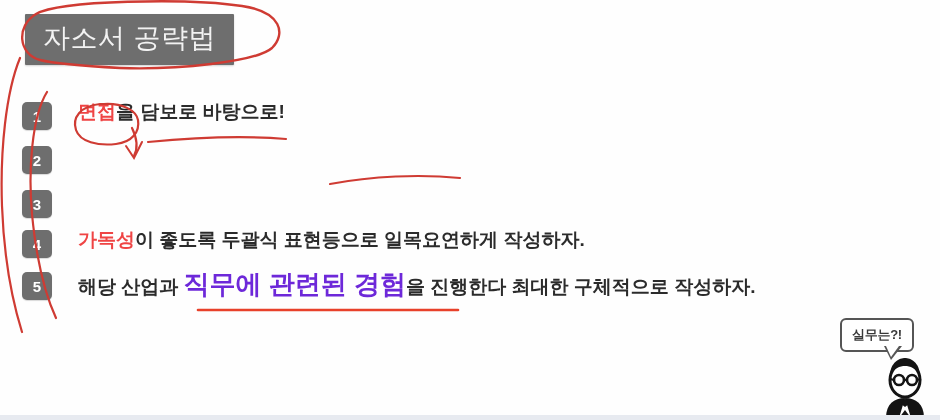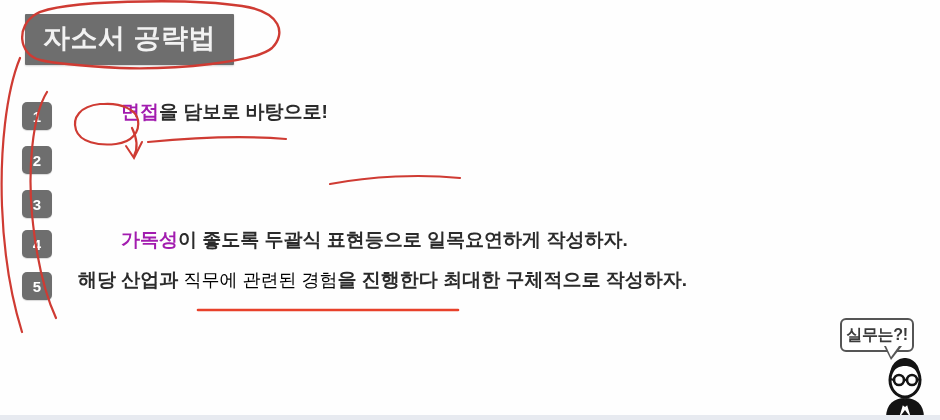--- a/index.html
+++ b/index.html
@@ -8,54 +8,54 @@
     font-family:"Liberation Sans","DejaVu Sans",sans-serif;
     overflow:hidden;position:relative;
   }
   #slide{position:absolute;inset:0;background:#fefefe;}
 
   
   #title-box{
     position:absolute;left:25px;top:14px;
     background:#6e6e6e;color:#f2f2f2;
     padding:6px 18px 9px 18px;
-    font-size:27px;font-weight:bold;letter-spacing:.5px;
+    font-size:27px;font-weight:normal;letter-spacing:.5px;
     border-radius:1px;white-space:nowrap;
     box-shadow:0 1px 2px rgba(0,0,0,.18);
   }
 
   
   #list{position:absolute;left:22px;top:100px;width:900px;}
   .row{display:flex;align-items:flex-start;margin-bottom:10px;position:relative;}
   .badge{
     width:30px;height:28px;flex:0 0 30px;
     background:#6e6e6e;color:#ffffff;border-radius:5px;
     font-size:15px;font-weight:bold;
     display:flex;align-items:center;justify-content:center;
     margin-top:2px;box-shadow:0 1px 1px rgba(0,0,0,.15);
   }
   .text{margin-left:26px;font-size:19px;font-weight:bold;color:#2b2b2b;line-height:1.28;white-space:nowrap;}
-  .blue{color:#a21caf;margin-left:43px;}
-  .redbig{color:#000000;font-size:18px;font-weight:normal;}
+  .blue{color:#ef4444;}
+  .redbig{color:#6d28d9;font-size:26px;font-weight:bold;}
   .r1 .text{font-size:19px;}
   .r5 .text{line-height:1.1;}
   .r1{margin-bottom:14px;}
   .r2{margin-bottom:14px;}
   .r3{margin-bottom:10px;}
   .r4{margin-bottom:12px;}
 
   
   #ink{position:absolute;left:0;top:0;width:940px;height:420px;pointer-events:none;}
 
   
   #bubble{
     position:absolute;left:840px;top:318px;width:70px;height:30px;
     border:2px solid #555;border-radius:6px;background:#fff;
     display:flex;align-items:center;justify-content:center;
-    font-size:16px;color:#3a3a3a;font-weight:bold;letter-spacing:-.3px;
+    font-size:13px;color:#3a3a3a;font-weight:bold;letter-spacing:-.3px;
   }
   #bubble-tail{
     position:absolute;left:884px;top:346px;width:0;height:0;
     border-left:7px solid transparent;border-right:11px solid transparent;
     border-top:14px solid #555;
   }
   #bubble-tail-in{
     position:absolute;left:886px;top:346px;width:0;height:0;
     border-left:5px solid transparent;border-right:8px solid transparent;
     border-top:11px solid #fff;

